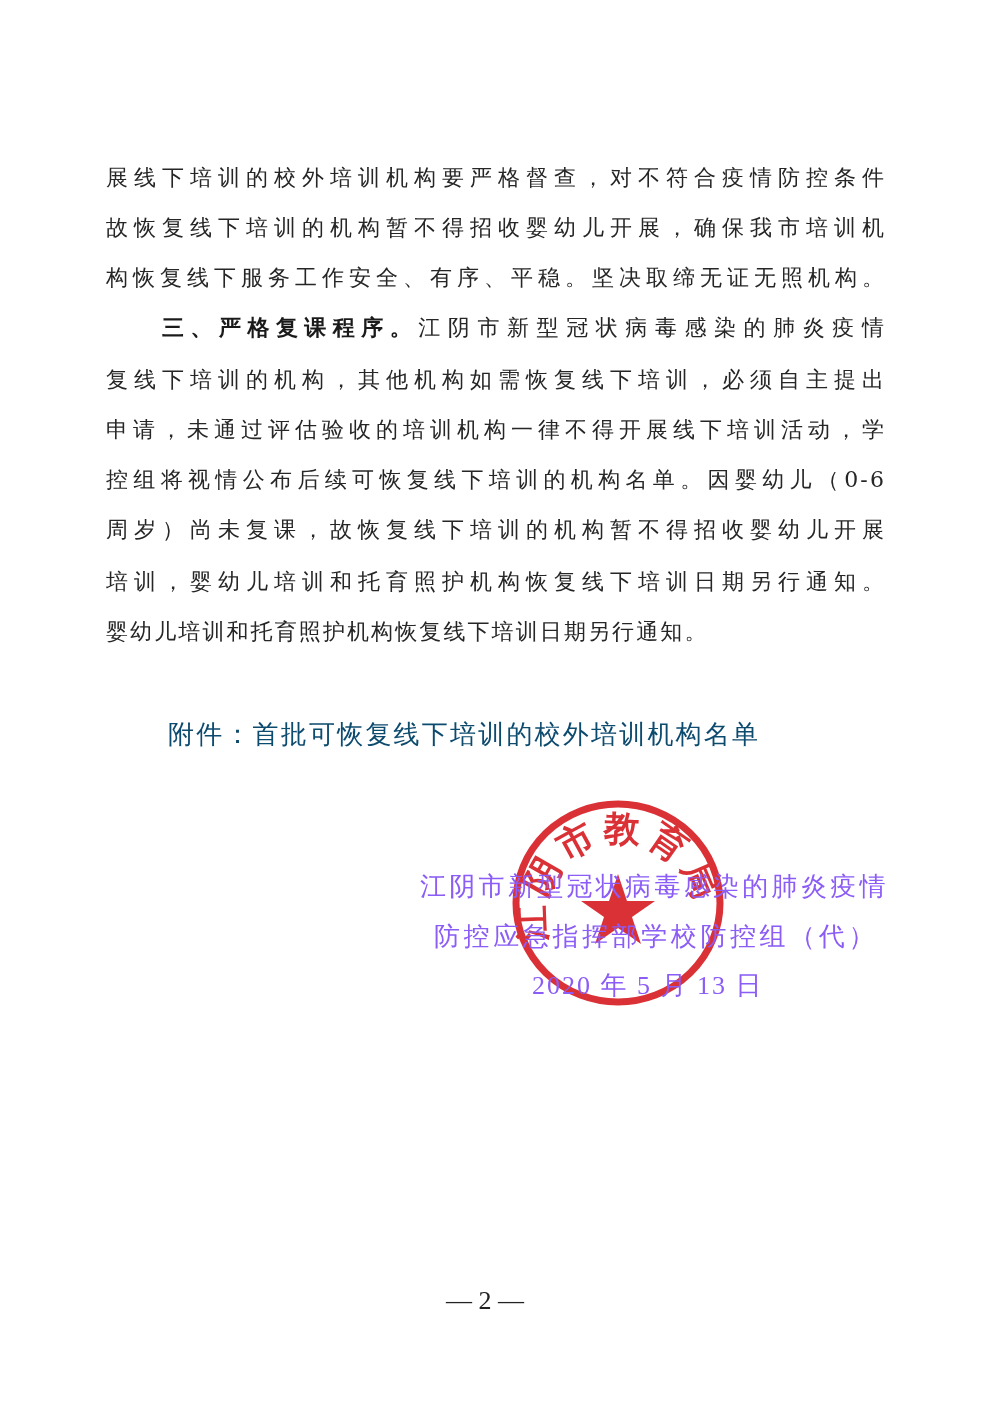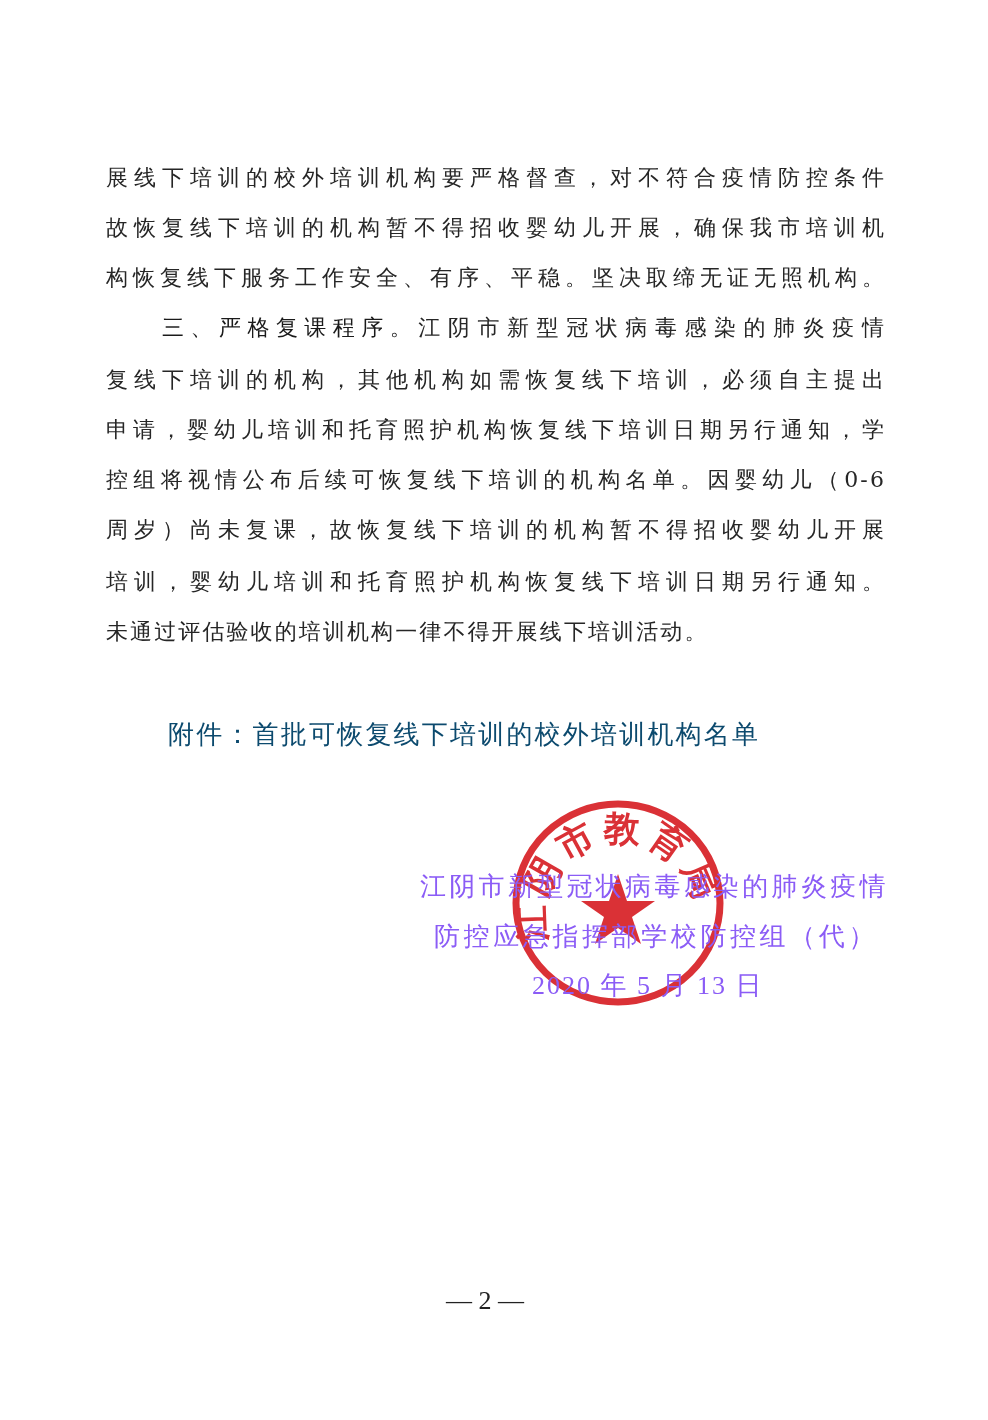--- a/index.html
+++ b/index.html
@@ -31,21 +31,21 @@
       white-space: nowrap;
       letter-spacing: 2.1px;
       color: #262626;
     }
     .line.justify {
       text-align: justify;
       text-align-last: justify;
     }
     .heading-bold {
       font-family: "DejaVu Sans", "Liberation Sans", sans-serif;
-      font-weight: normal;
+      font-weight: bold;
       color: #1a1a1a;
       letter-spacing: 1px;
       margin-top: 7px;
     }
     .attachment {
       position: absolute;
       left: 168px;
       top: 718px;
       font-size: 26px;
       line-height: 32px;
@@ -88,25 +88,25 @@
 <body>
 
 <div class="page">
 
   <div class="line justify" style="top:162px;">展线下培训的校外培训机构要严格督查，对不符合疫情防控条件</div>
   <div class="line justify" style="top:212px;">故恢复线下培训的机构暂不得招收婴幼儿开展，确保我市培训机</div>
   <div class="line justify" style="top:262px;">构恢复线下服务工作安全、有序、平稳。坚决取缔无证无照机构。</div>
 
   <div class="line justify" style="top:312px; left:162px; width:724px;"><span class="heading-bold">三、严格复课程序。</span><span>江阴市新型冠状病毒感染的肺炎疫情</span></div>
   <div class="line justify" style="top:364px;">复线下培训的机构，其他机构如需恢复线下培训，必须自主提出</div>
-  <div class="line justify" style="top:414px;">申请，婴幼儿培训和托育照护机构恢复线下培训日期另行通知，学</div>
+  <div class="line justify" style="top:414px;">申请，未通过评估验收的培训机构一律不得开展线下培训活动，学</div>
   <div class="line justify" style="top:464px;">控组将视情公布后续可恢复线下培训的机构名单。因婴幼儿（0-6</div>
   <div class="line justify" style="top:514px;">周岁）尚未复课，故恢复线下培训的机构暂不得招收婴幼儿开展</div>
   <div class="line justify" style="top:566px;">培训，婴幼儿培训和托育照护机构恢复线下培训日期另行通知。</div>
-  <div class="line" style="top:616px;">未通过评估验收的培训机构一律不得开展线下培训活动。</div>
+  <div class="line" style="top:616px;">婴幼儿培训和托育照护机构恢复线下培训日期另行通知。</div>
 
   <div class="attachment">附件：首批可恢复线下培训的校外培训机构名单</div>
 
   <svg class="seal" viewBox="0 0 220 214" xmlns="http://www.w3.org/2000/svg">
     <defs>
       <path id="sealArc" d="M 42 150 A 76 76 0 1 1 186 140"></path>
     </defs>
     <ellipse cx="110" cy="107" rx="102" ry="99" fill="none" stroke="#d9262c" stroke-width="7"></ellipse>
     <text font-family="DejaVu Serif, serif" font-weight="bold" font-size="36" fill="#d9262c" letter-spacing="6">
       <textPath href="#sealArc" startOffset="2%">江阴市教育局</textPath>

